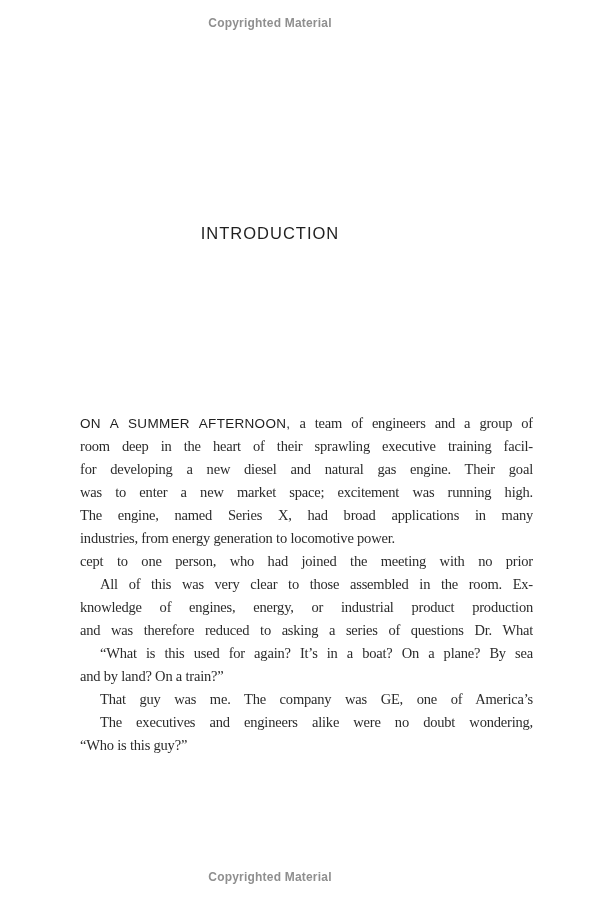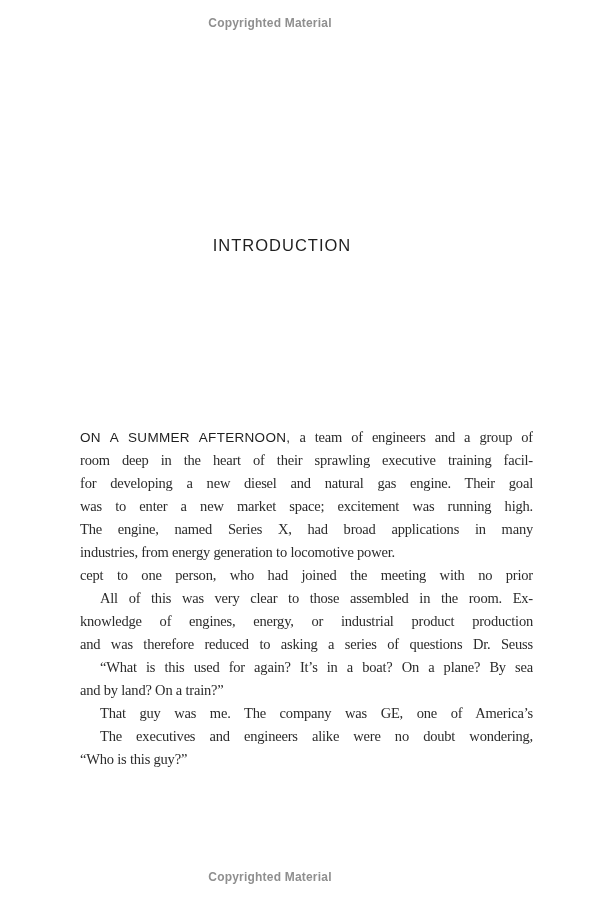--- a/index.html
+++ b/index.html
@@ -26,33 +26,33 @@
     color: var(--notice, #8f8f8f);
   }
   .notice.top { top: 16px; }
   .notice.bottom { top: 870px; }
 
   .heading {
     position: absolute;
     top: 224px;
     left: 0;
     width: 100%;
-    margin: 12px;
+    margin: 0;
     text-align: center;
     font-family: "Liberation Sans", sans-serif;
     font-size: 16.5px;
     font-weight: 400;
     letter-spacing: 1px;
     color: var(--heading, #1f1f1f);
   }
 
   .body-text {
     position: absolute;
     left: 80px;
-    top: 426px;
+    top: 412px;
     width: 453px;
     color: var(--text, #2b2b2b);
     font-size: 14.5px;
     letter-spacing: -0.2px;
   }
 
   .line {
     height: 23px;
     line-height: 23px;
     text-align: justify;
@@ -87,21 +87,21 @@
       <div class="line j">for developing a new diesel and natural gas engine. Their goal</div>
       <div class="line j">was to enter a new market space; excitement was running high.</div>
       <div class="line j">The engine, named Series X, had broad applications in many</div>
       <div class="line last">industries, from energy generation to locomotive power.</div>
     </div>
 
     <div class="paragraph">
       <div class="line j">cept to one person, who had joined the meeting with no prior</div>
       <div class="line j indent">All of this was very clear to those assembled in the room. Ex-</div>
       <div class="line j">knowledge of engines, energy, or industrial product production</div>
-      <div class="line j">and was therefore reduced to asking a series of questions Dr. Seuss</div>
+      <div class="line j">and was therefore reduced to asking a series of questions Dr. What</div>
     </div>
 
     <div class="paragraph">
       <div class="line j indent">“What is this used for again? It’s in a boat? On a plane? By sea</div>
       <div class="line last">and by land? On a train?”</div>
     </div>
 
     <div class="paragraph">
       <div class="line j indent">That guy was me. The company was GE, one of America’s</div>
     </div>

